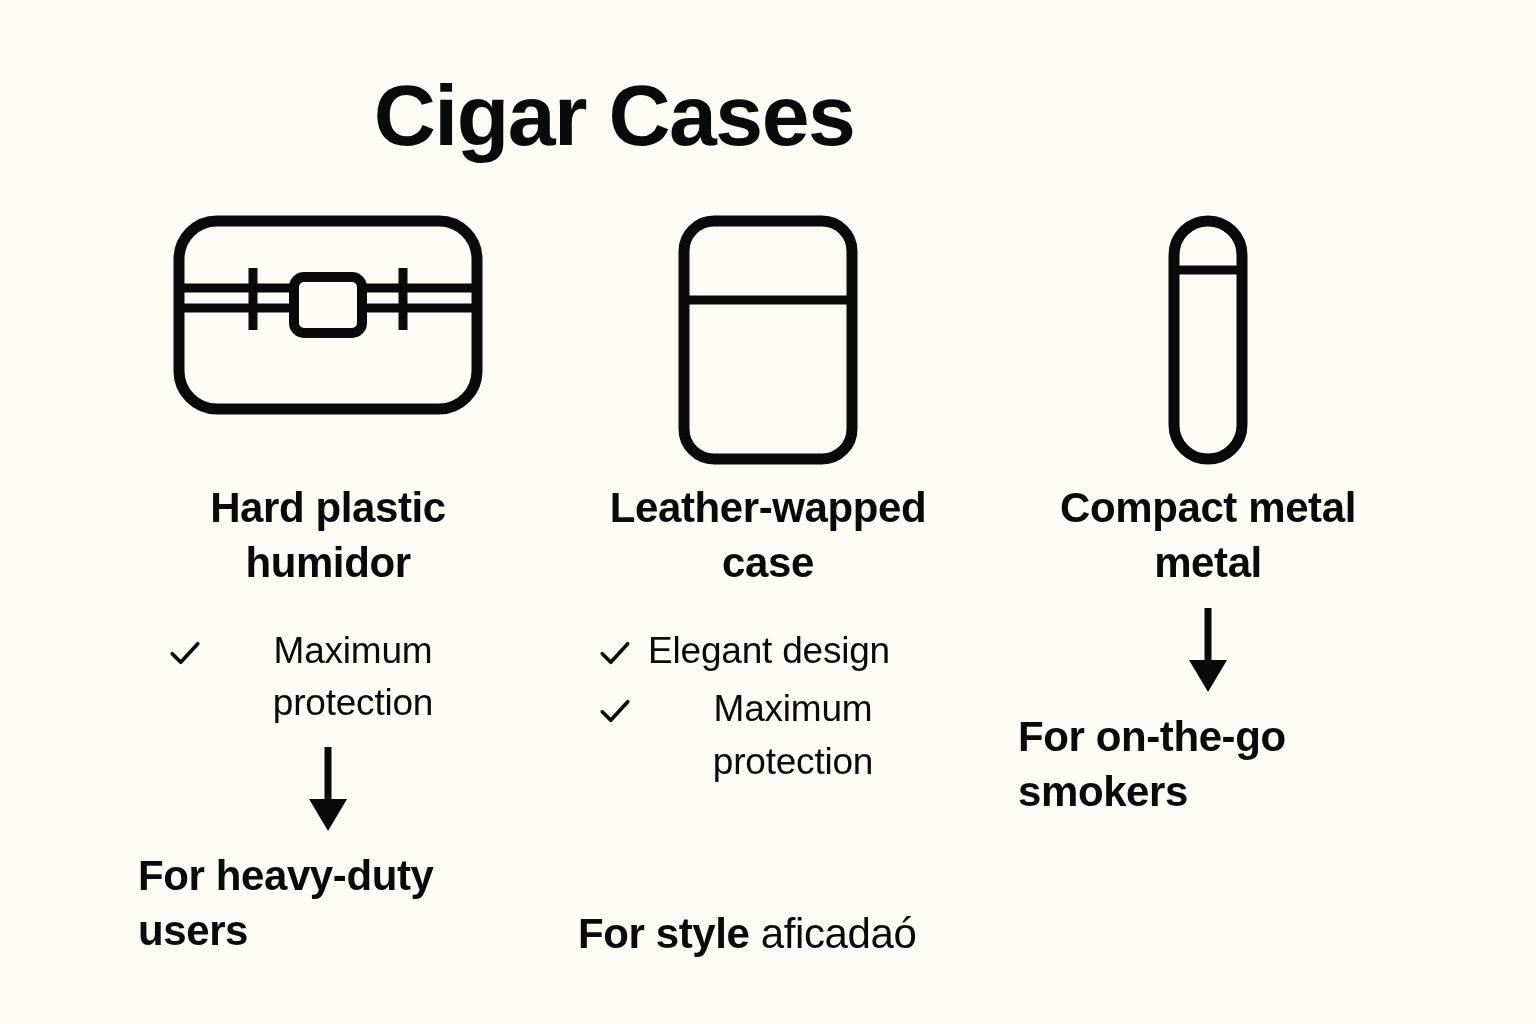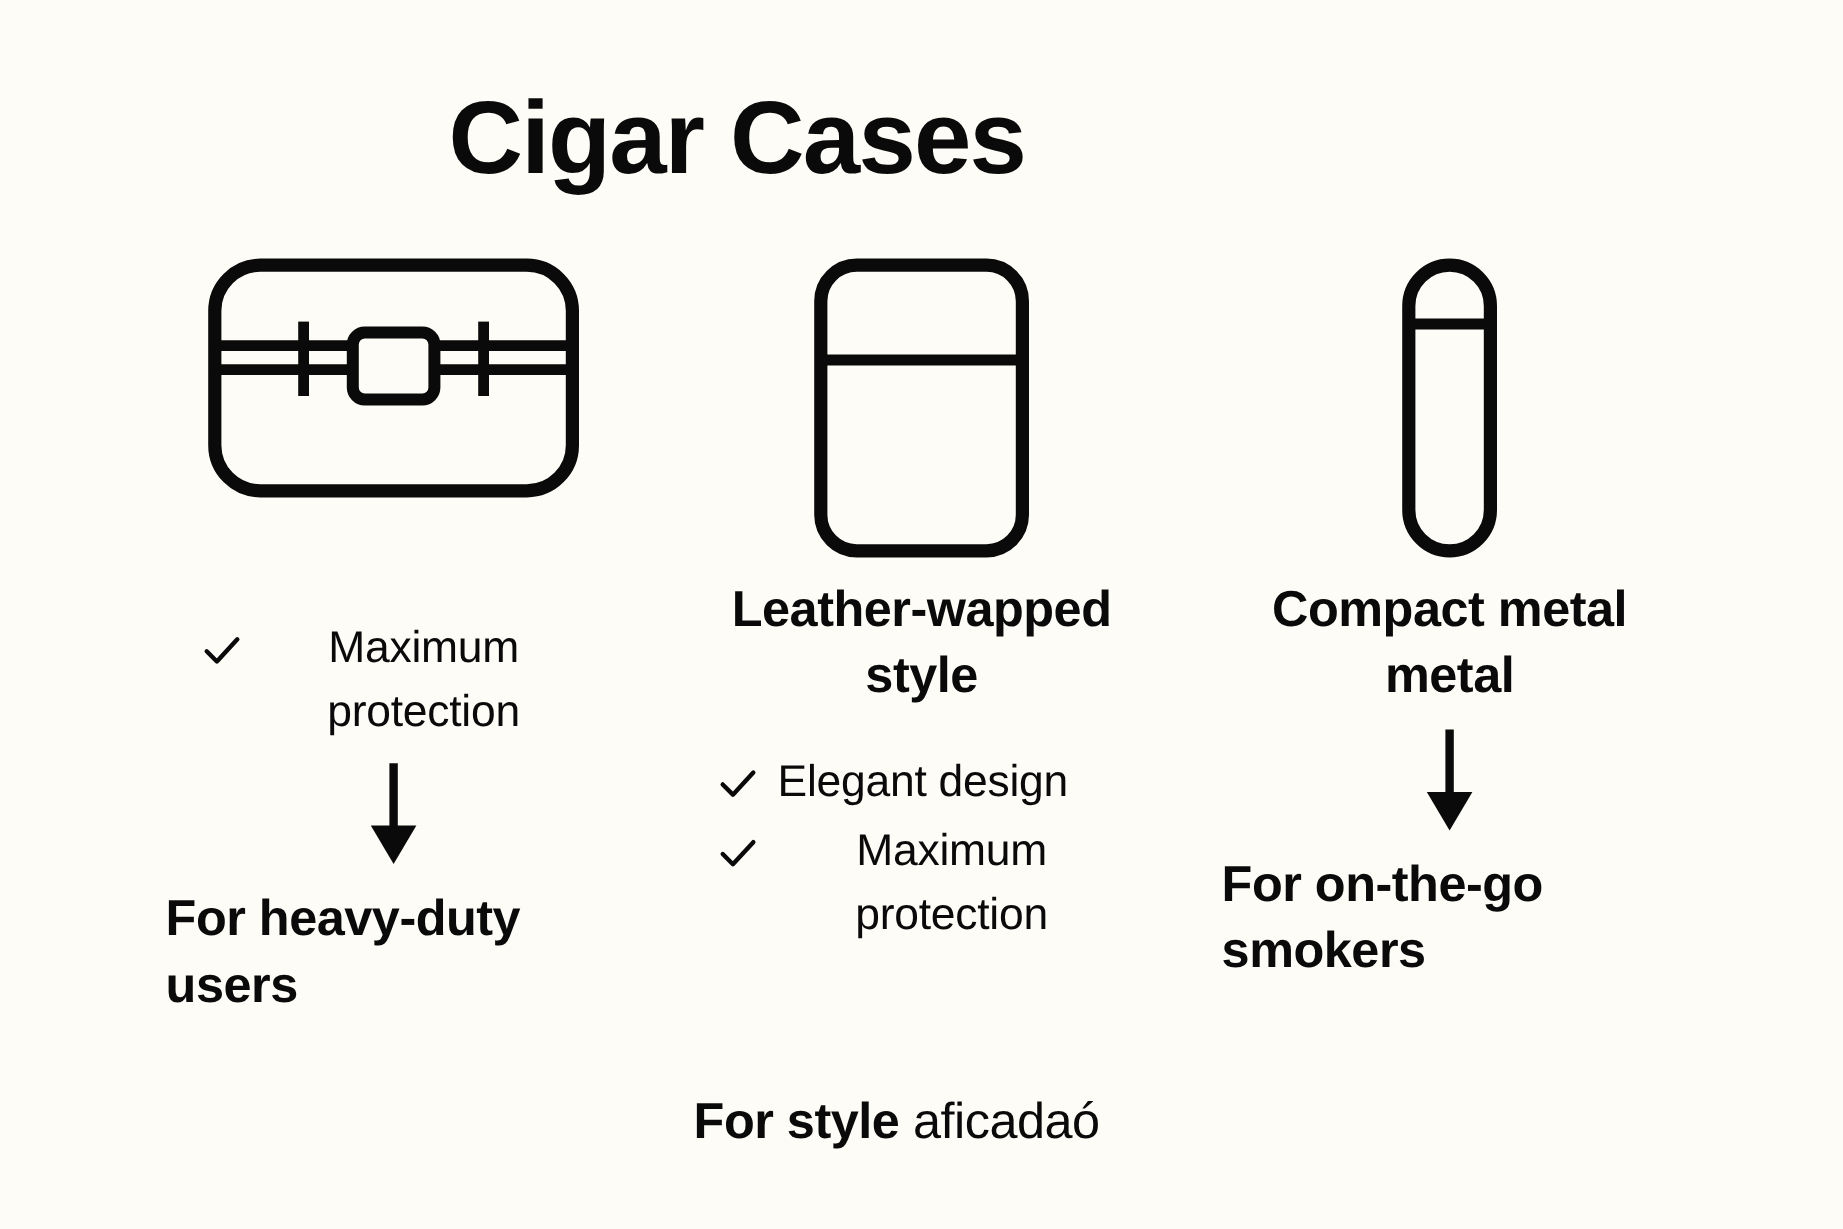--- a/index.html
+++ b/index.html
@@ -145,20 +145,21 @@
         <svg width="320" height="210" viewBox="0 0 320 210">
           <rect x="11" y="11" width="298" height="188" rx="38" ry="38" fill="none" stroke="#0a0a0a" stroke-width="11"></rect>
           <line x1="11" y1="78" x2="309" y2="78" stroke="#0a0a0a" stroke-width="9"></line>
           <line x1="11" y1="98" x2="309" y2="98" stroke="#0a0a0a" stroke-width="9"></line>
           <line x1="85" y1="58" x2="85" y2="120" stroke="#0a0a0a" stroke-width="9" stroke-linecap="butt"></line>
           <line x1="235" y1="58" x2="235" y2="120" stroke="#0a0a0a" stroke-width="9" stroke-linecap="butt"></line>
           <rect x="126" y="67" width="68" height="56" rx="10" ry="10" fill="#fdfcf7" stroke="#0a0a0a" stroke-width="10"></rect>
         </svg>
       </div>
 
+      <div class="card-title">Hard plastic humidor</div>
 
       <div class="features">
         <div class="feature">
           <svg class="check-icon" viewBox="0 0 24 24">
             <path d="M3 12.5 L9 18.5 L21 5.5" fill="none" stroke="#0a0a0a" stroke-width="2.6" stroke-linecap="round" stroke-linejoin="round"></path>
           </svg>
           <span>Maximum protection</span>
         </div>
       </div>
 
@@ -175,21 +176,21 @@
     </div>
 
     <div class="column col-2">
       <div class="icon-slot">
         <svg width="190" height="260" viewBox="0 0 190 260">
           <rect x="11" y="11" width="168" height="238" rx="30" ry="30" fill="none" stroke="#0a0a0a" stroke-width="11"></rect>
           <line x1="11" y1="90" x2="179" y2="90" stroke="#0a0a0a" stroke-width="9"></line>
         </svg>
       </div>
 
-      <div class="card-title">Leather-wapped style</div>
+      <div class="card-title">Leather-wapped case</div>
 
       <div class="features">
         <div class="feature">
           <svg class="check-icon" viewBox="0 0 24 24">
             <path d="M3 12.5 L9 18.5 L21 5.5" fill="none" stroke="#0a0a0a" stroke-width="2.6" stroke-linecap="round" stroke-linejoin="round"></path>
           </svg>
           <span>Elegant design</span>
         </div>
         <div class="feature">
           <svg class="check-icon" viewBox="0 0 24 24">

